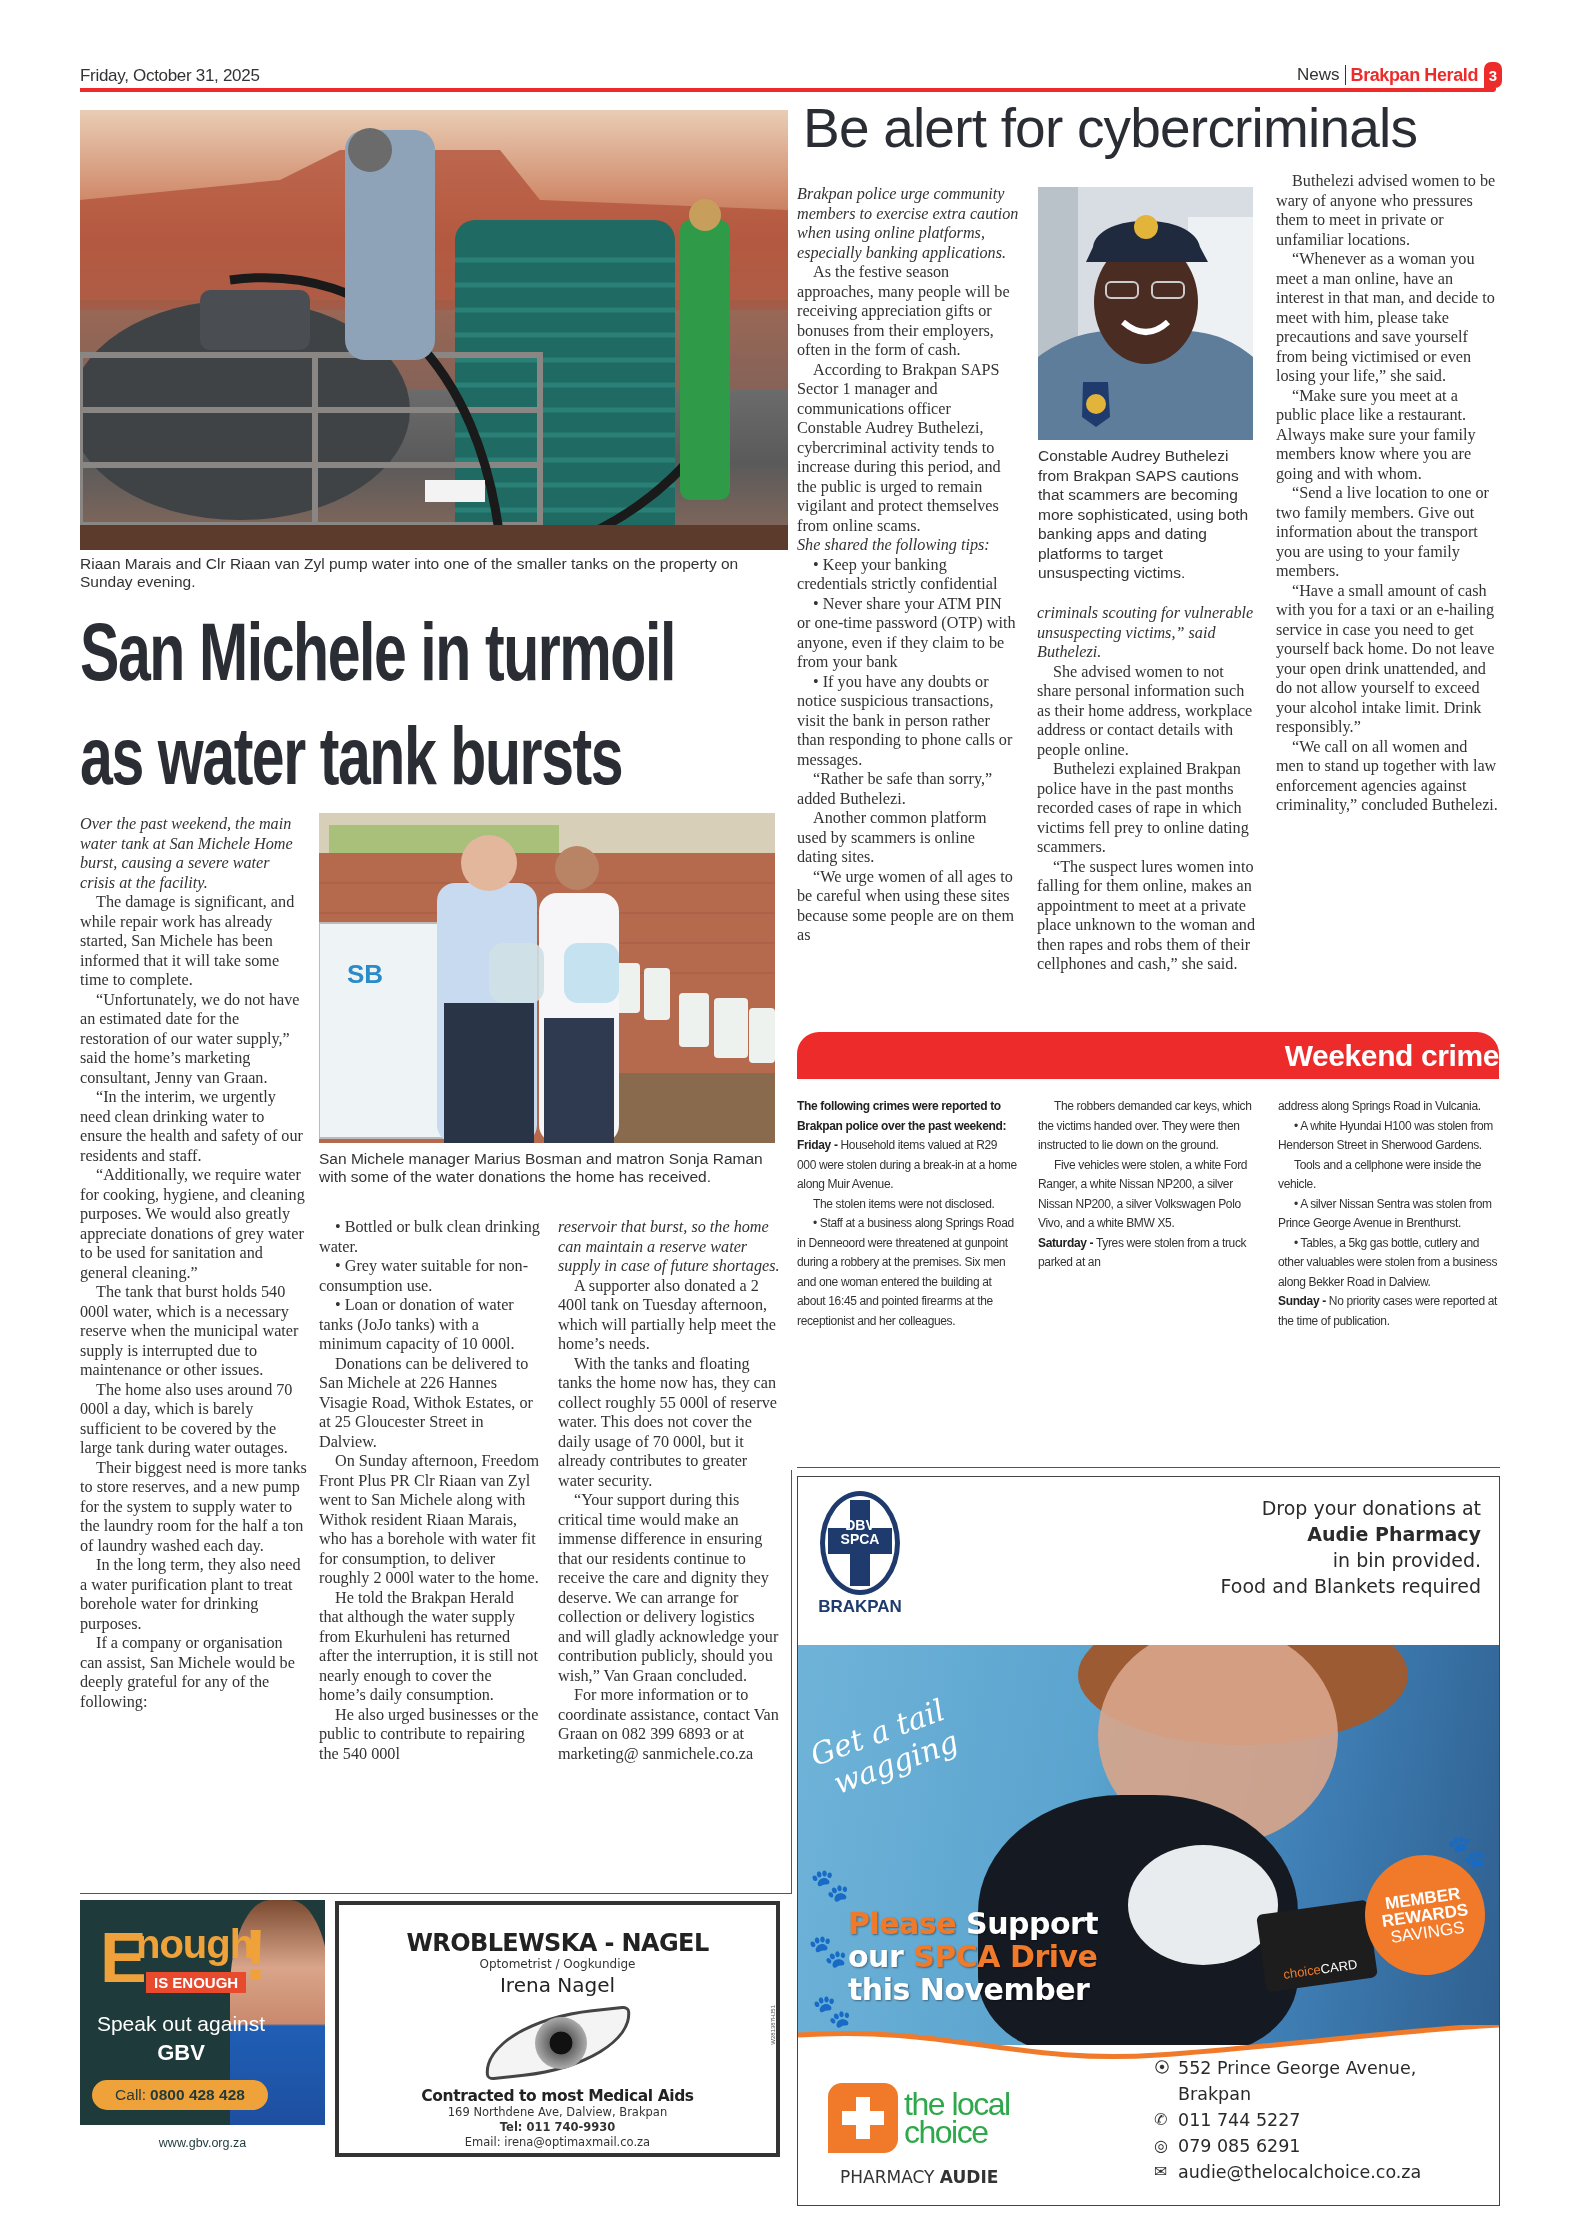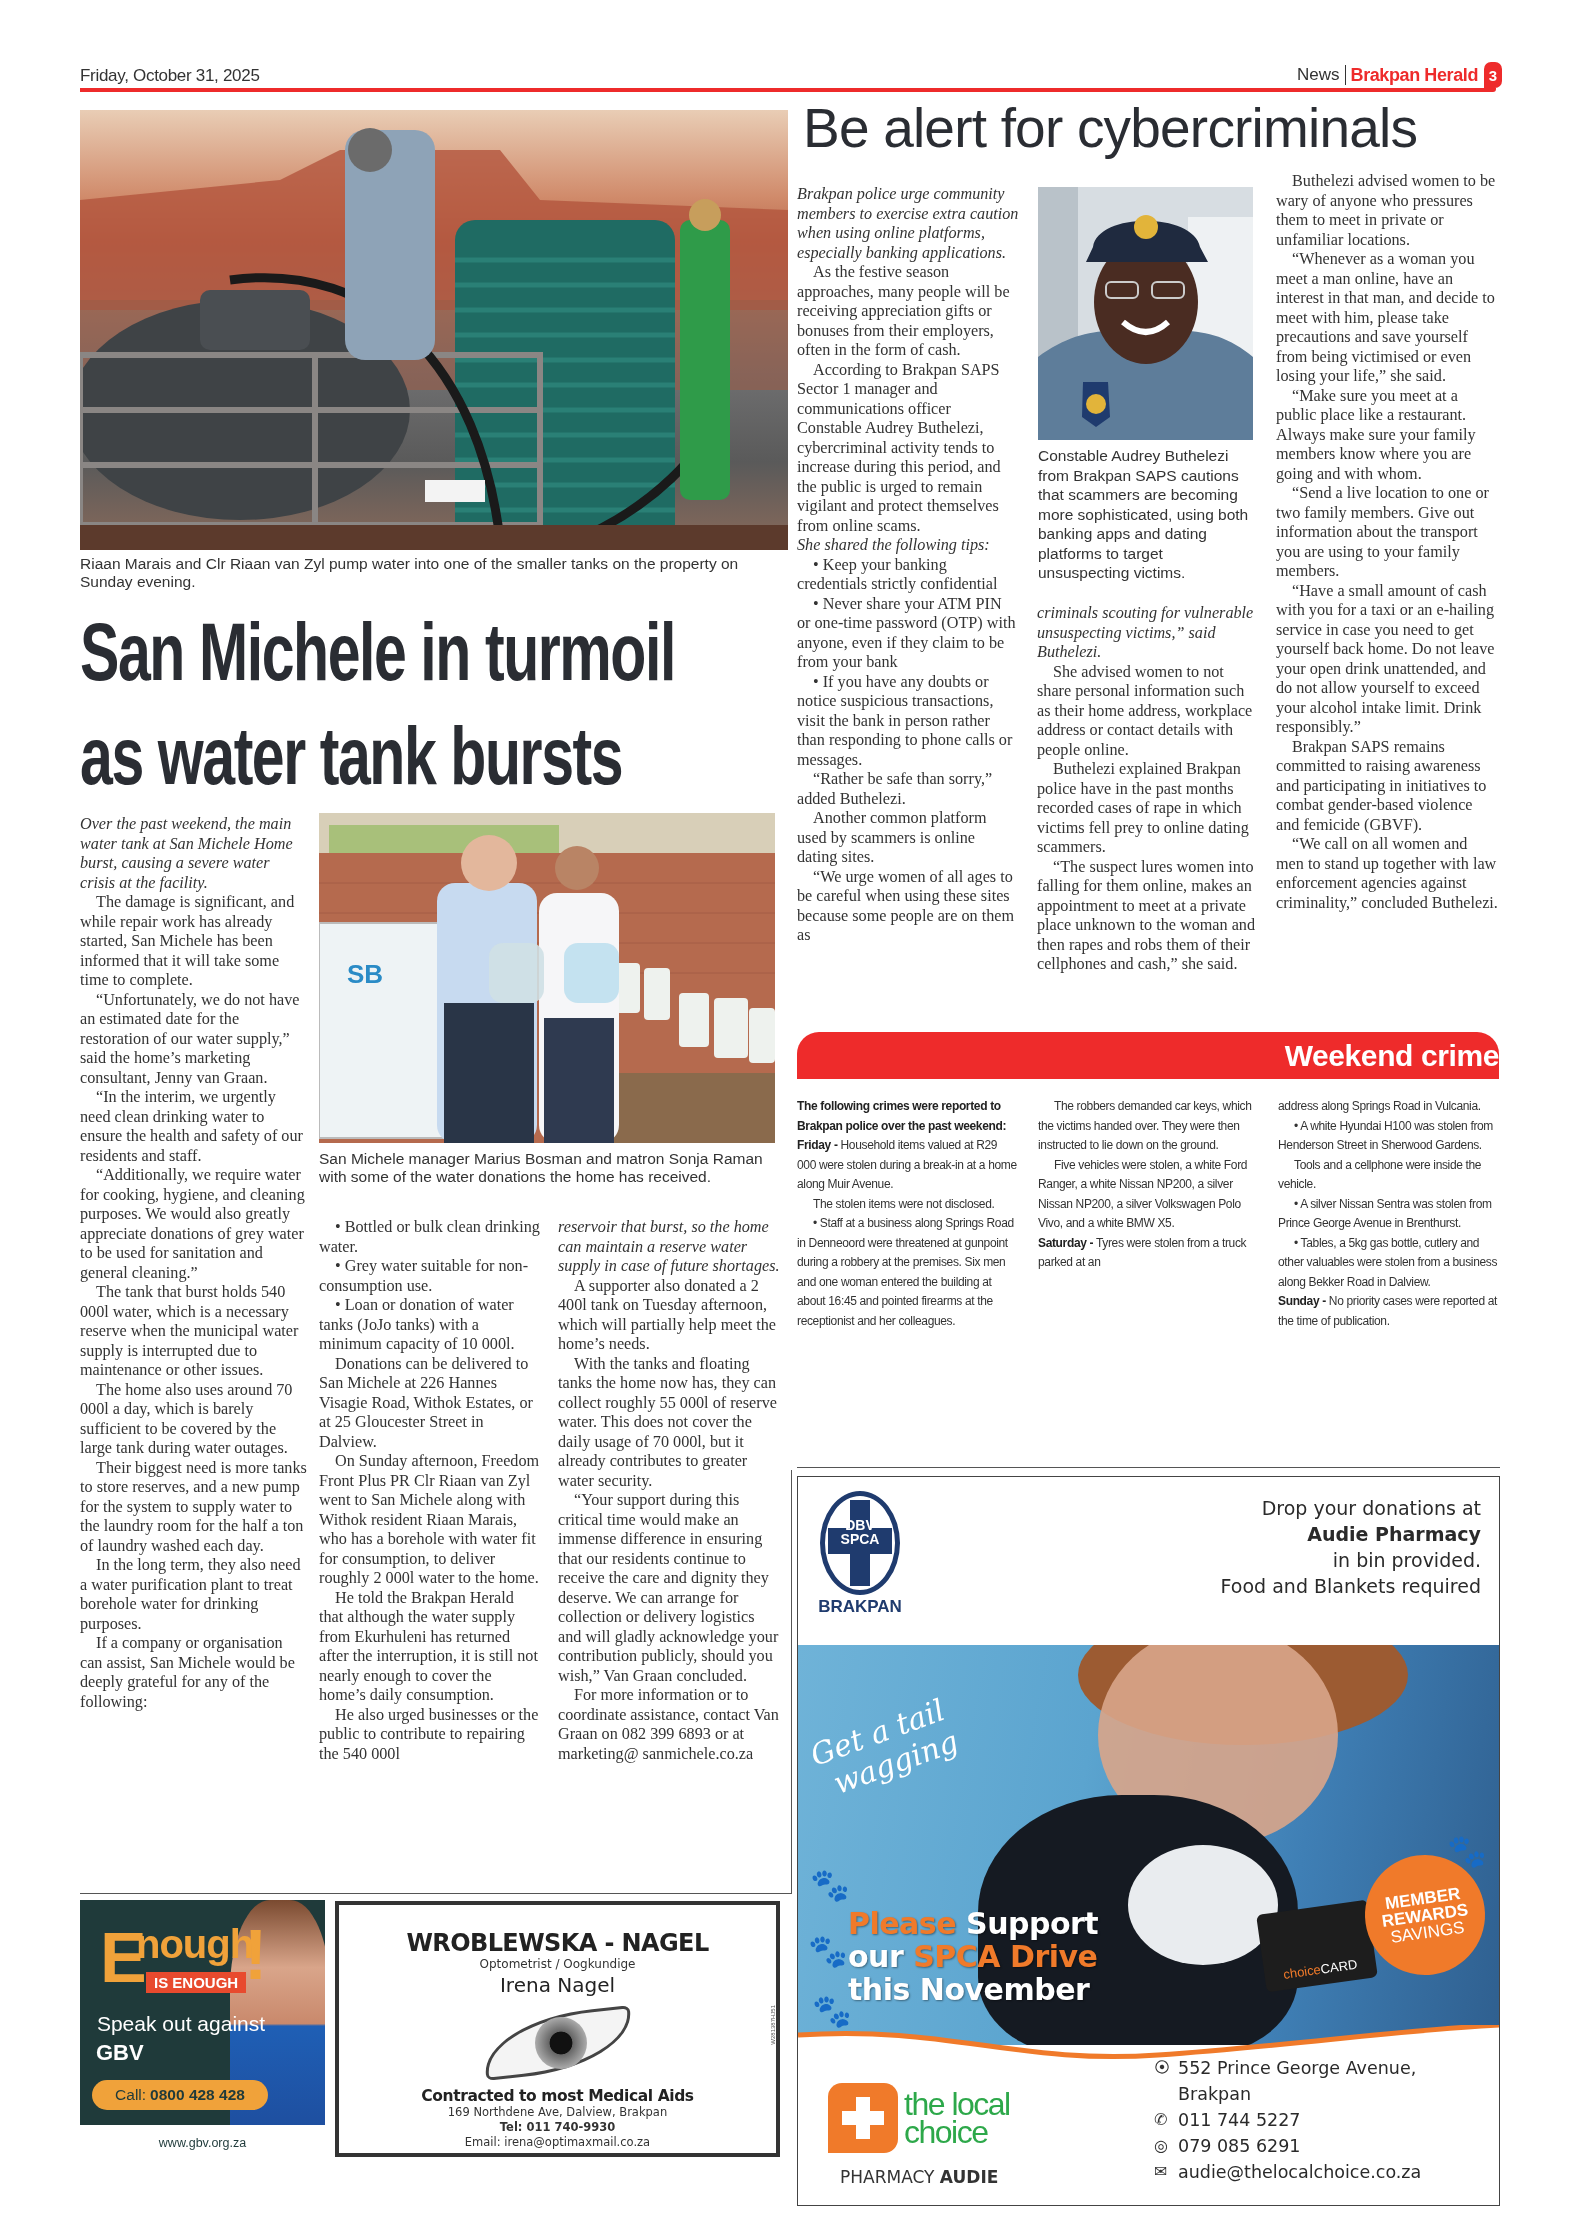--- a/index.html
+++ b/index.html
@@ -77,21 +77,21 @@
   .contact-icon { width: 24px; font-size: 16px; color: #333; flex-shrink: 0; }
 
   
   .gbv-ad { left: 80px; top: 1900px; width: 245px; height: 225px; background: #1f3a3a; overflow: hidden; }
   .gbv-woman { position: absolute; left: 150px; top: 0; width: 100px; height: 225px; background: linear-gradient(180deg, #7a4a30 0%, #d9a58a 30%, #c9896c 55%, #1f5fb5 56%, #1e4fa0 100%); border-radius: 40% 40% 0 0; }
   .enough-E { position: absolute; left: 20px; top: 28px; font-family: "Liberation Sans", sans-serif; font-weight: bold; font-size: 70px; line-height: 60px; color: #f0a23a; }
   .enough-rest { position: absolute; left: 56px; top: 24px; font-family: "Liberation Sans", sans-serif; font-weight: bold; font-size: 40px; line-height: 40px; color: #f0a23a; letter-spacing: -1px; }
   .is-enough { position: absolute; left: 66px; top: 72px; background: #e84a2e; color: #fff; font-family: "Liberation Sans", sans-serif; font-weight: bold; font-size: 15px; padding: 2px 8px; }
   .exclaim { position: absolute; left: 164px; top: 20px; font-family: "Liberation Sans", sans-serif; font-weight: bold; font-size: 70px; color: #f0a23a; line-height: 70px; }
   .speak { position: absolute; left: 16px; top: 112px; width: 170px; text-align: center; font-family: "Liberation Sans", sans-serif; font-size: 21px; color: #fff; }
-  .gbv-word { position: absolute; left: 16px; top: 140px; width: 170px; text-align: left; font-family: "Liberation Sans", sans-serif; font-weight: bold; font-size: 22px; color: #fff; }
+  .gbv-word { position: absolute; left: 16px; top: 140px; width: 170px; text-align: center; font-family: "Liberation Sans", sans-serif; font-weight: bold; font-size: 22px; color: #fff; }
   .gbv-call { position: absolute; left: 12px; top: 180px; width: 176px; height: 30px; background: #f0a23a; border-radius: 15px; display: flex; align-items: center; justify-content: center; font-family: "Liberation Sans", sans-serif; font-size: 15.5px; color: #1f3a3a; }
   .gbv-call b { margin-left: 4px; }
   .gbv-url { left: 80px; top: 2136px; width: 245px; text-align: center; font-family: "Liberation Sans", sans-serif; font-size: 12.5px; color: #1f3a3a; }
 
   
   .opto-ad { left: 335px; top: 1901px; width: 445px; height: 256px; border: 4px solid #333; background: #fff; text-align: center; overflow: hidden; }
   .opto-title { margin-top: 24px; font-family: "DejaVu Sans", sans-serif; font-weight: bold; font-size: 24px; color: #222; letter-spacing: -0.6px; }
   .opto-sub { font-family: "DejaVu Sans", sans-serif; font-size: 12px; color: #333; margin-top: 0px; }
   .opto-name { font-family: "DejaVu Sans", sans-serif; font-size: 20px; color: #222; margin-top: 2px; }
   .eye { margin: 6px auto 0; width: 150px; height: 80px; position: relative; }
@@ -260,21 +260,20 @@
   <p class="para">Buthelezi explained Brakpan police have in the past months recorded cases of rape in which victims fell prey to online dating scammers.</p>
   <p class="para">“The suspect lures women into falling for them online, makes an appointment to meet at a private place unknown to the woman and then rapes and robs them of their cellphones and cash,” she said.</p>
 </div>
 
 <div class="abs serif" style="left:1276px; top:172px; width:222px;">
   <p class="para">Buthelezi advised women to be wary of anyone who pressures them to meet in private or unfamiliar locations.</p>
   <p class="para">“Whenever as a woman you meet a man online, have an interest in that man, and decide to meet with him, please take precautions and save yourself from being victimised or even losing your life,” she said.</p>
   <p class="para">“Make sure you meet at a public place like a restaurant. Always make sure your family members know where you are going and with whom.</p>
   <p class="para">“Send a live location to one or two family members. Give out information about the transport you are using to your family members.</p>
   <p class="para">“Have a small amount of cash with you for a taxi or an e-hailing service in case you need to get yourself back home. Do not leave your open drink unattended, and do not allow yourself to exceed your alcohol intake limit. Drink responsibly.”</p>
-  <p class="para">Brakpan SAPS remains committed to raising awareness and participating in initiatives to combat gender-based violence and femicide (GBVF).</p>
   <p class="para">“We call on all women and men to stand up together with law enforcement agencies against criminality,” concluded Buthelezi.</p>
 </div>
 
 <div class="abs crime-banner">
   <span>Weekend crime</span>
 </div>
 
 <div class="abs crime-col" style="left:797px; top:1097px; width:222px;">
   <p><b>The following crimes were reported to Brakpan police over the past weekend:</b></p>
   <p><b>Friday -</b> <span>Household items valued at R29 000 were stolen during a break-in at a home along Muir Avenue.</span></p>

